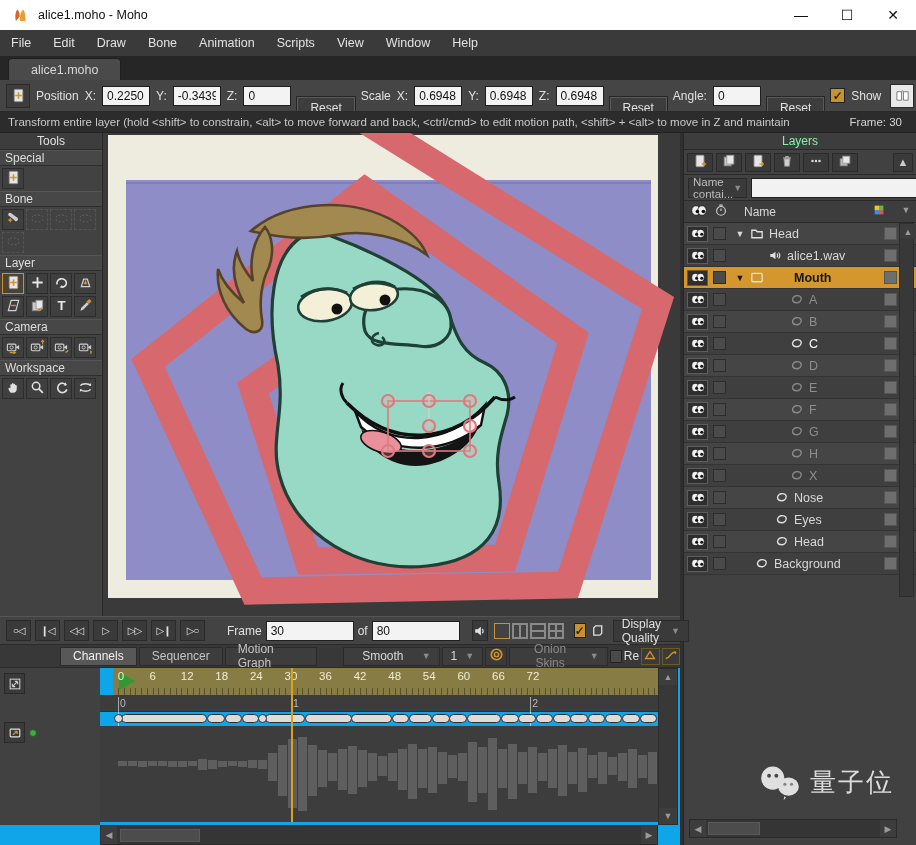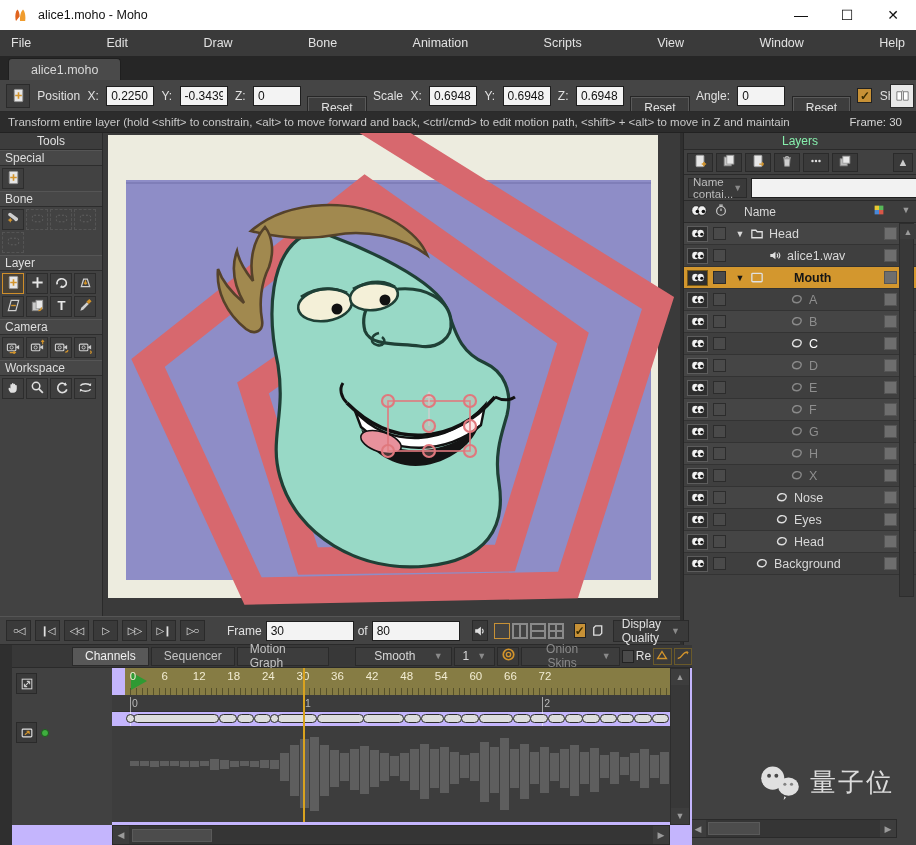--- a/index.html
+++ b/index.html
@@ -1,18 +1,18 @@
 <!DOCTYPE html>
 <html><head>
 <meta charset="utf-8">
 <style>
   html,body{margin:0;padding:0;background:#222;}
   *{box-sizing:border-box;font-family:"Liberation Sans",sans-serif;}
   .app{position:relative;width:916px;height:845px;background:#2f2f2f;overflow:hidden;color:#d6d6d6;font-size:12px;-webkit-user-select:none;}
-  .abs{position:absolute;justify-content:space-between;}
+  .abs{position:absolute;}
   
   .titlebar{left:0;top:0;width:916px;height:30px;background:#fff;color:#111;display:flex;align-items:center;}
   .titlebar .logo{width:18px;height:16px;margin:0 8px 0 12px;}
   .title-text{font-size:12.5px;}
   .win-btns{margin-left:auto;display:flex;height:100%;}
   .win-btn{width:46px;display:flex;align-items:center;justify-content:center;font-size:14px;color:#111;cursor:default;}
   
   .menubar{left:0;top:30px;width:916px;height:27px;background:#3a3a3a;display:flex;align-items:center;border-bottom:1px solid #262626;}
   .menu-item{padding:4px 11px;color:#e2e2e2;font-size:12.5px;}
   
@@ -88,21 +88,21 @@
   .view-btns{display:flex;}
   .view-btn{width:16px;height:16px;border:1px solid #8a8a8a;margin-left:2px;display:grid;}
   .view-btn.v1{border-color:#c79136;}
   .view-btn.v2{grid-template-columns:1fr 1fr;}
   .view-btn.v3{grid-template-rows:1fr 1fr;}
   .view-btn.v4{grid-template-columns:1fr 1fr;grid-template-rows:1fr 1fr;}
   .view-btn span{border:0.5px solid #8a8a8a;}
   .dq-btn{margin-left:4px;height:22px;background:#3a3a3a;border:1px solid #2a2a2a;color:#e0e0e0;display:flex;align-items:center;gap:10px;padding:0 8px;}
   .dq-btn .chev{color:#8a8a8a;font-size:9px;}
   
-  .timeline{left:12px;top:645px;width:680px;height:200px;background:#c4b5fd;}
+  .timeline{left:0;top:645px;width:680px;height:200px;background:#0ea5e9;}
   .tl-tabs{position:absolute;left:0;top:0;width:680px;height:23px;background:#383838;border-bottom:1px solid #2a2a2a;display:flex;align-items:center;gap:2px;padding-left:60px;}
   .tl-tab{height:19px;padding:0 12px;background:#3d3d3d;border:1px solid #2a2a2a;color:#c4c4c4;display:flex;align-items:center;font-size:12px;}
   .tl-tab.active{background:#585858;color:#f0f0f0;}
   .tl-dd{height:19px;background:#3d3d3d;border:1px solid #2a2a2a;color:#d8d8d8;display:flex;align-items:center;gap:8px;padding:0 8px;font-size:12px;}
   .tl-dd .chev{color:#8a8a8a;font-size:9px;}
   .tl-dd.dim{color:#8a8a8a;}
   .onion-btn{width:24px;height:19px;background:#3a3a3a;border:1px solid #2a2a2a;display:flex;align-items:center;justify-content:center;}
   .kf-mini{width:20px;height:17px;background:#3a3a3a;border:1px solid #6a5a2a;display:flex;align-items:center;justify-content:center;}
   .tl-ruler{position:absolute;left:113px;top:23px;width:545px;height:27px;background:#867c44;overflow:hidden;}
   .tl-ruler .ticks{position:absolute;left:5px;right:0;bottom:0;height:7px;background:repeating-linear-gradient(90deg,#57512b 0 1px,transparent 1px 5.764px);}

